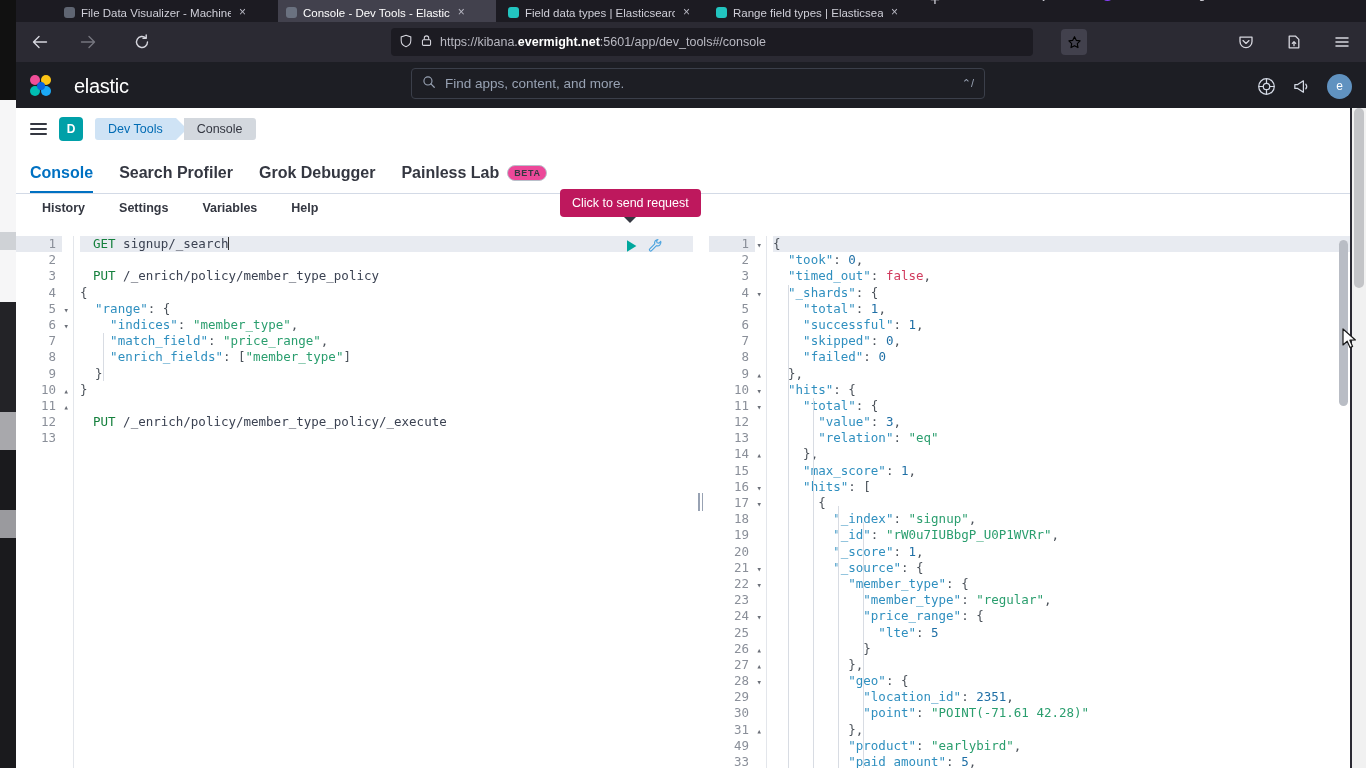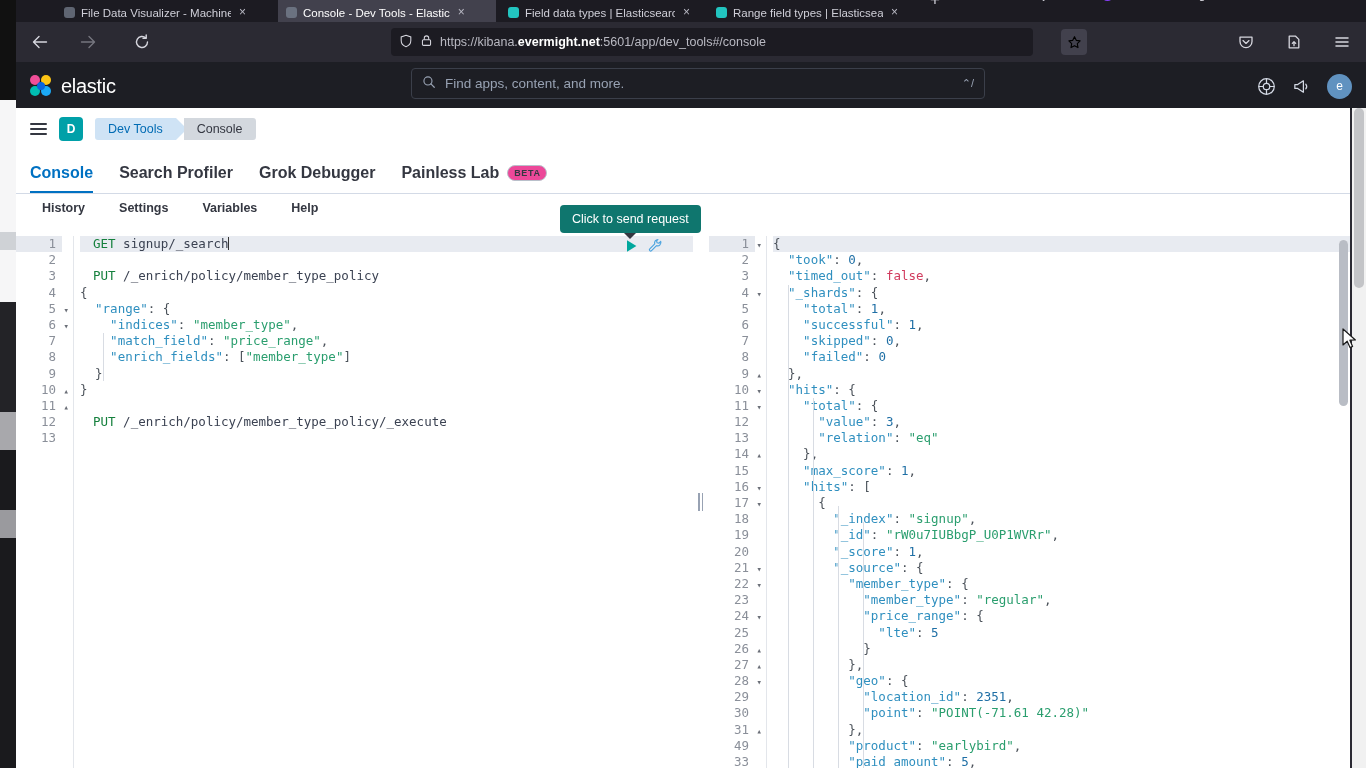--- a/index.html
+++ b/index.html
@@ -51,21 +51,21 @@
   .urlbar .txt { color:#b9b9c2; }
   .urlbar .txt b { color:#fff; font-weight:600; }
   .url-star { width:26px;height:26px;display:flex;align-items:center;justify-content:center;border-radius:4px;background:#42414d; }
   .right-ico { width:28px;height:28px;display:flex;align-items:center;justify-content:center;color:#d6d6de; }
 
   
   .kb-header {
     position:relative; height:48px; background:#1d1e24;
     display:flex; align-items:center; padding:0 14px;
   }
-  .elastic-brand { display:flex; align-items:center; gap:9px; }
+  .elastic-brand { display:flex; align-items:center; gap:22px; }
   .elastic-logo { width:22px; height:22px; position:relative; }
   .elastic-logo i { position:absolute; border-radius:50%; display:block; }
   .elastic-logo .p1{width:10px;height:10px;left:0;top:0;background:#f04e98;}
   .elastic-logo .p2{width:10px;height:10px;left:11px;top:0;background:#fec514;}
   .elastic-logo .p3{width:10px;height:10px;left:0;top:11px;background:#00bfb3;}
   .elastic-logo .p4{width:10px;height:10px;left:11px;top:11px;background:#1ba9f5;}
   .elastic-logo .p5{width:8px;height:8px;left:7px;top:7px;background:#0b64dd;}
   .brand-txt { color:#fff; font-size:20px; letter-spacing:-.3px; }
   .kb-search {
     position:absolute; left:395px; top:68px; width:574px; height:31px;
@@ -143,21 +143,21 @@
   .tok-str{color:#2a9e6e;}
   .tok-num{color:#1f6fa5;}
   .tok-bool{color:#d13b5e;}
 
   .caret { display:inline-block; width:1px; height:13px; background:#333; vertical-align:-2px; }
 
   .play-btn { position:absolute; right:55px; top:3px; color:#00a79d; font-size:13px; cursor:pointer; }
   .wrench-btn { position:absolute; right:30px; top:2px; color:#4aa3df; font-size:14px; cursor:pointer; }
 
   .tooltip {
-    position:absolute; left:560px; top:205px; background:#0f766e; color:#fff;
+    position:absolute; left:560px; top:189px; background:#be185d; color:#fff;
     font-size:12.5px; padding:7px 12px; border-radius:4px; white-space:nowrap; z-index:40;
   }
   .tooltip:after { content:""; position:absolute; left:50%; margin-left:-6px; bottom:-6px;
     border-left:6px solid transparent; border-right:6px solid transparent; border-top:6px solid #343741; }
 
   
   .guide { position:absolute; width:1px; background:#d8dce3; }
 
   
   .vscroll { position:absolute; right:2px; width:9px; background:#fff; border-radius:5px; }

